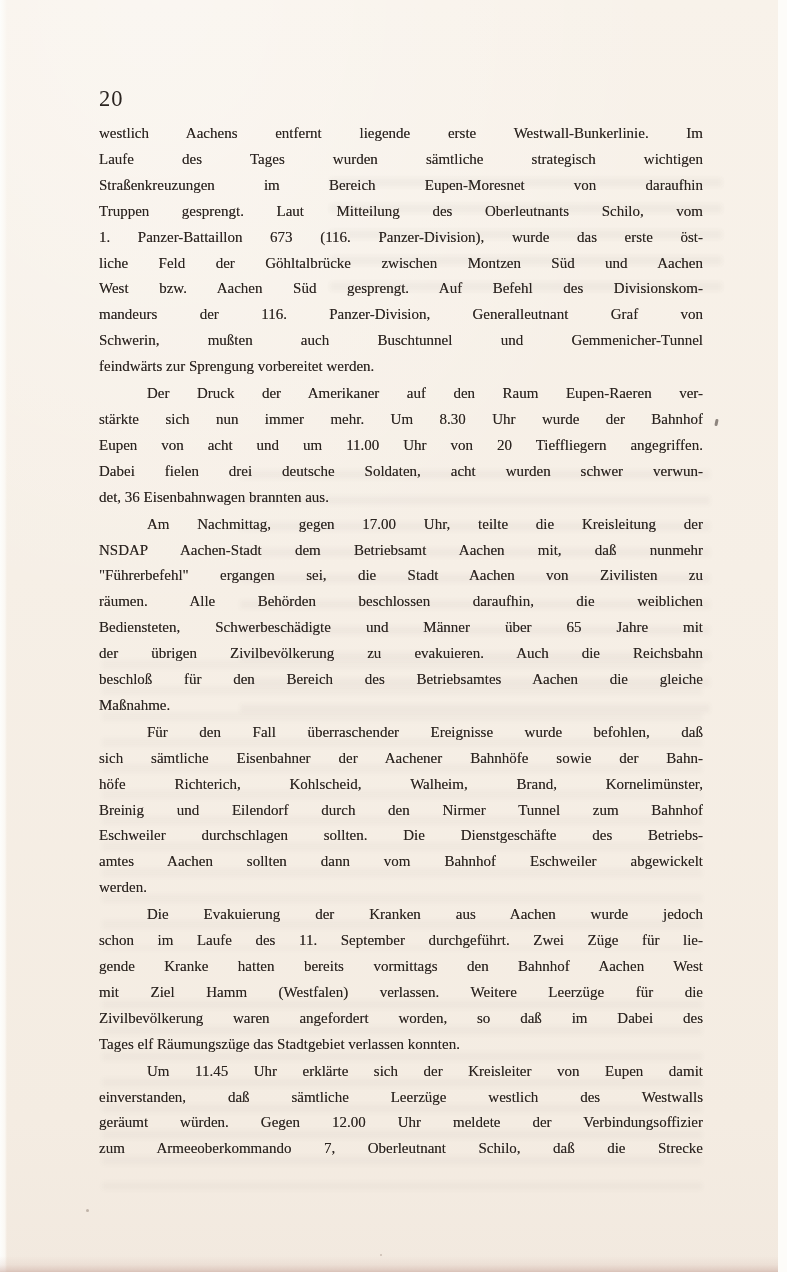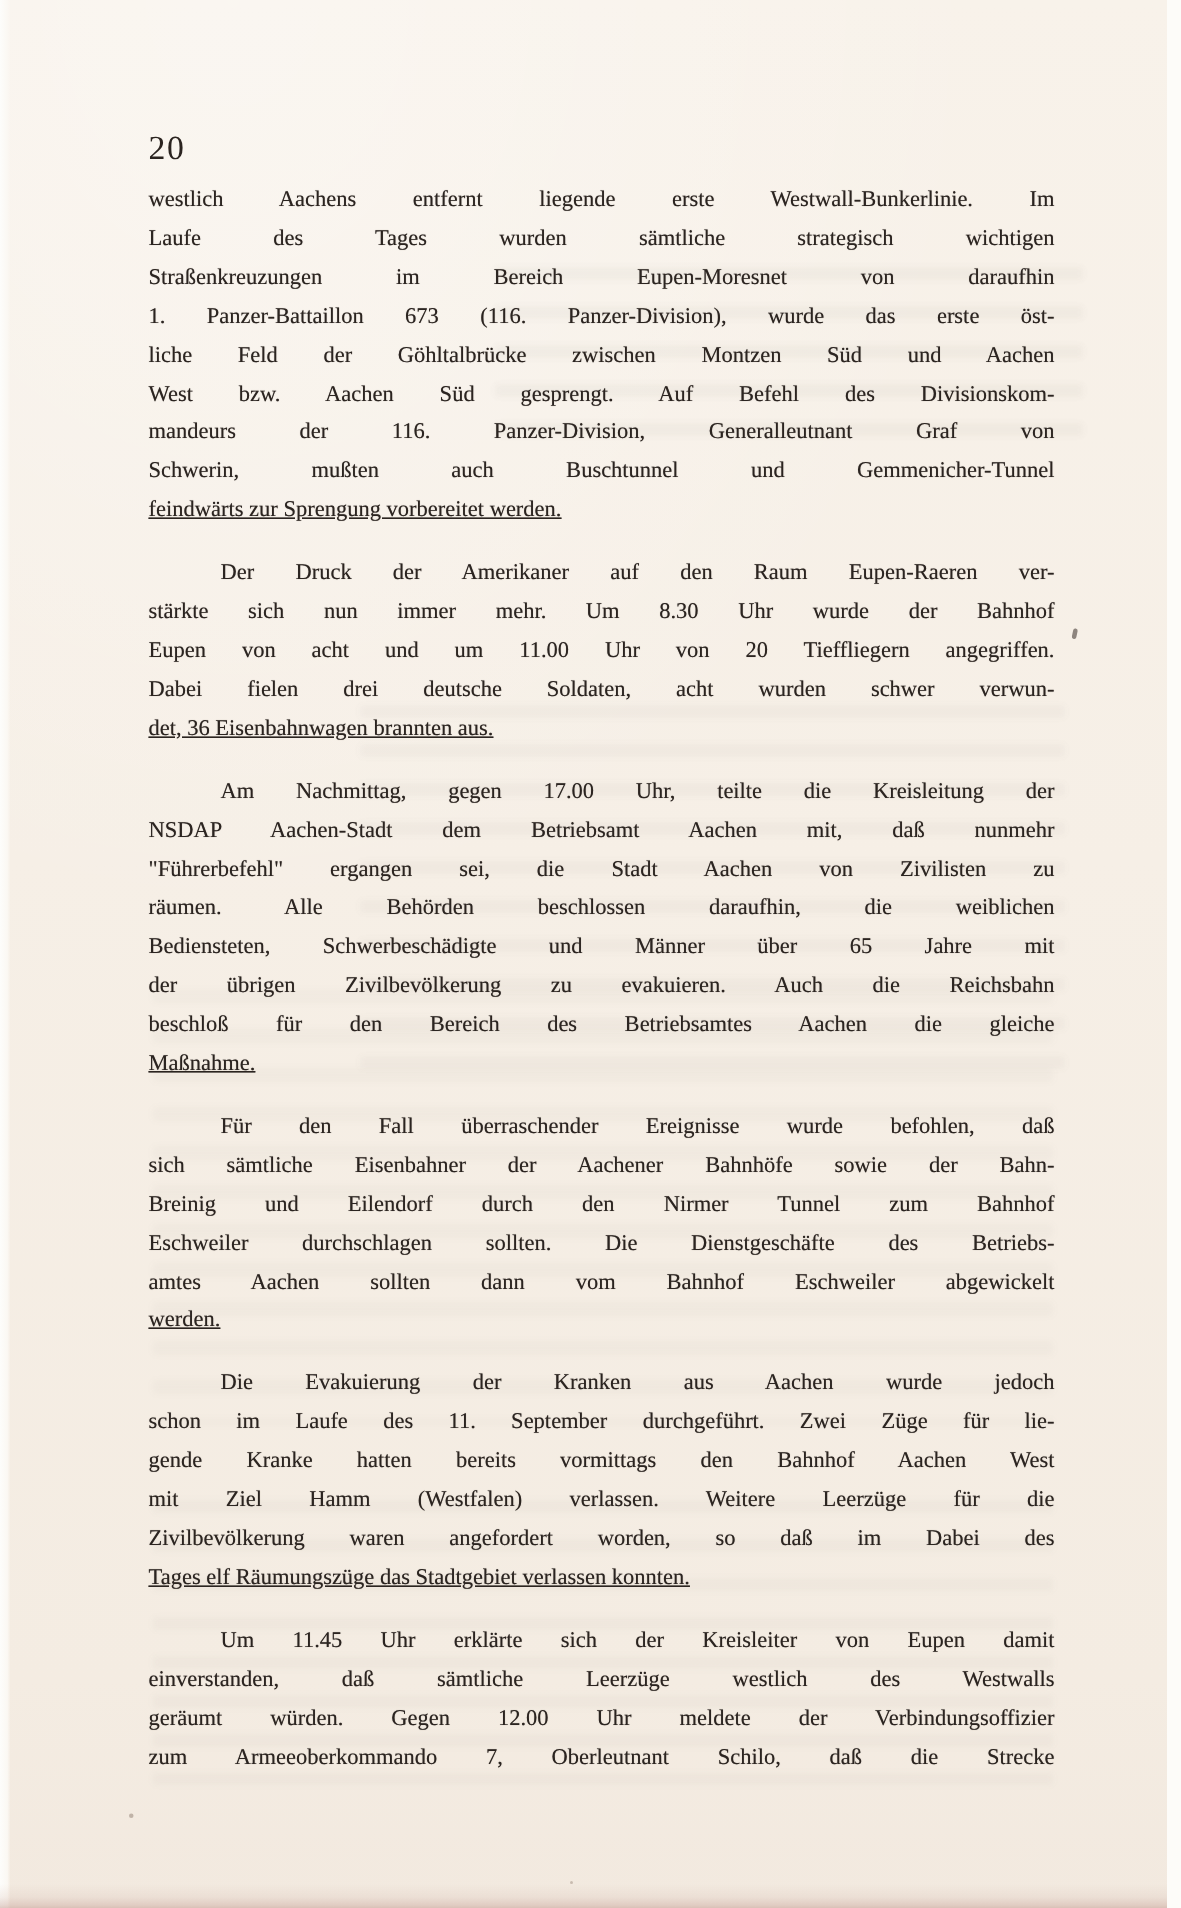--- a/index.html
+++ b/index.html
@@ -41,23 +41,23 @@
   .text-block {
     position: absolute;
     left: 99px; top: 121px;
     width: 604px;
     font-size: 15px;
     line-height: 25.9px;
     color: #2b2420;
     text-align: justify;
     text-shadow: 0 0 0.5px rgba(43,36,32,0.55);
   }
-  .para + .para { margin-top: 16px; }
+  .para + .para { margin-top: 1px; }
   .line { text-align-last: justify; white-space: normal; }
-  .line.last { text-align-last: left; text-decoration: underline; }
+  .line.last { text-align-last: left; }
   .line.indent { padding-left: 48px; }
   
   .ghost {
     position: absolute;
     background: repeating-linear-gradient(180deg,
       rgba(122,116,112,0.075) 0px, rgba(122,116,112,0.075) 9px,
       rgba(122,116,112,0) 9px, rgba(122,116,112,0) 26px);
     filter: blur(2.2px);
     pointer-events: none;
   }
@@ -81,20 +81,21 @@
   <div class="ghost g3"></div>
   <div class="ghost g4"></div>
 
   <div class="page-number">20</div>
 
   <div class="text-block">
       <div class="para">
         <div class="line">westlich Aachens entfernt liegende erste Westwall-Bunkerlinie. Im</div>
         <div class="line">Laufe des Tages wurden sämtliche strategisch wichtigen</div>
         <div class="line">Straßenkreuzungen im Bereich Eupen-Moresnet von daraufhin</div>
+        <div class="line">Truppen gesprengt. Laut Mitteilung des Oberleutnants Schilo, vom</div>
         <div class="line">1. Panzer-Battaillon 673 (116. Panzer-Division), wurde das erste öst-</div>
         <div class="line">liche Feld der Göhltalbrücke zwischen Montzen Süd und Aachen</div>
         <div class="line">West bzw. Aachen Süd gesprengt. Auf Befehl des Divisionskom-</div>
         <div class="line">mandeurs der 116. Panzer-Division, Generalleutnant Graf von</div>
         <div class="line">Schwerin, mußten auch Buschtunnel und Gemmenicher-Tunnel</div>
         <div class="line last">feindwärts zur Sprengung vorbereitet werden.</div>
       </div>
       <div class="para">
         <div class="line indent">Der Druck der Amerikaner auf den Raum Eupen-Raeren ver-</div>
         <div class="line">stärkte sich nun immer mehr. Um 8.30 Uhr wurde der Bahnhof</div>
@@ -108,20 +109,21 @@
         <div class="line">"Führerbefehl" ergangen sei, die Stadt Aachen von Zivilisten zu</div>
         <div class="line">räumen. Alle Behörden beschlossen daraufhin, die weiblichen</div>
         <div class="line">Bediensteten, Schwerbeschädigte und Männer über 65 Jahre mit</div>
         <div class="line">der übrigen Zivilbevölkerung zu evakuieren. Auch die Reichsbahn</div>
         <div class="line">beschloß für den Bereich des Betriebsamtes Aachen die gleiche</div>
         <div class="line last">Maßnahme.</div>
       </div>
       <div class="para">
         <div class="line indent">Für den Fall überraschender Ereignisse wurde befohlen, daß</div>
         <div class="line">sich sämtliche Eisenbahner der Aachener Bahnhöfe sowie der Bahn-</div>
+        <div class="line">höfe Richterich, Kohlscheid, Walheim, Brand, Kornelimünster,</div>
         <div class="line">Breinig und Eilendorf durch den Nirmer Tunnel zum Bahnhof</div>
         <div class="line">Eschweiler durchschlagen sollten. Die Dienstgeschäfte des Betriebs-</div>
         <div class="line">amtes Aachen sollten dann vom Bahnhof Eschweiler abgewickelt</div>
         <div class="line last">werden.</div>
       </div>
       <div class="para">
         <div class="line indent">Die Evakuierung der Kranken aus Aachen wurde jedoch</div>
         <div class="line">schon im Laufe des 11. September durchgeführt. Zwei Züge für lie-</div>
         <div class="line">gende Kranke hatten bereits vormittags den Bahnhof Aachen West</div>
         <div class="line">mit Ziel Hamm (Westfalen) verlassen. Weitere Leerzüge für die</div>

